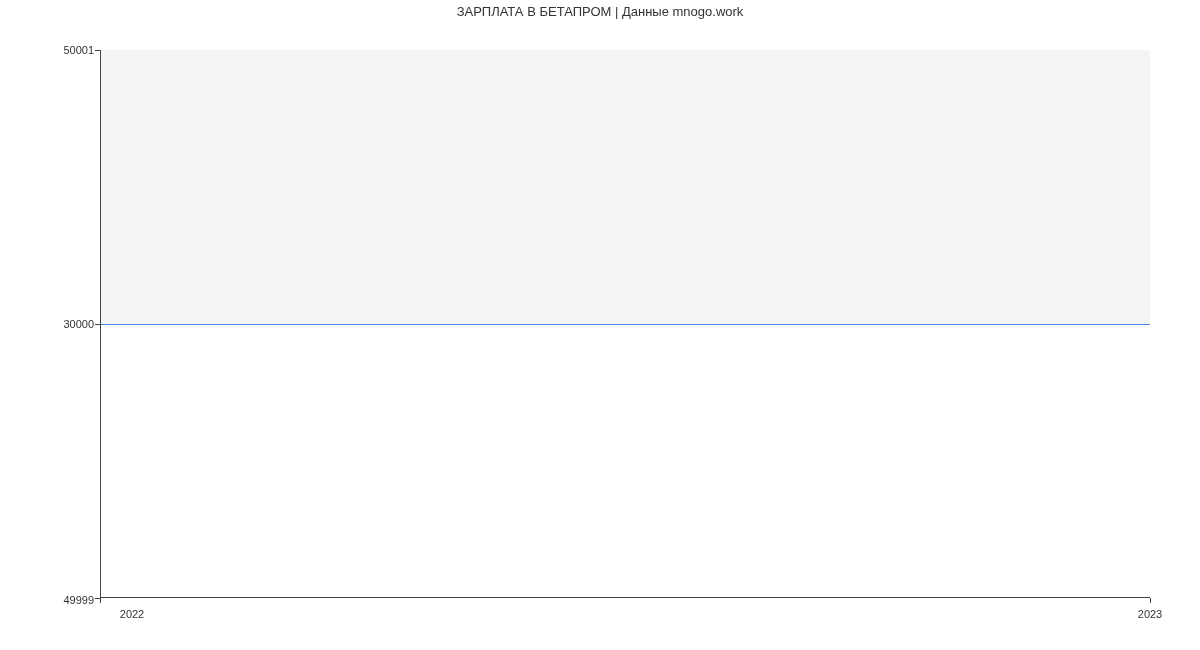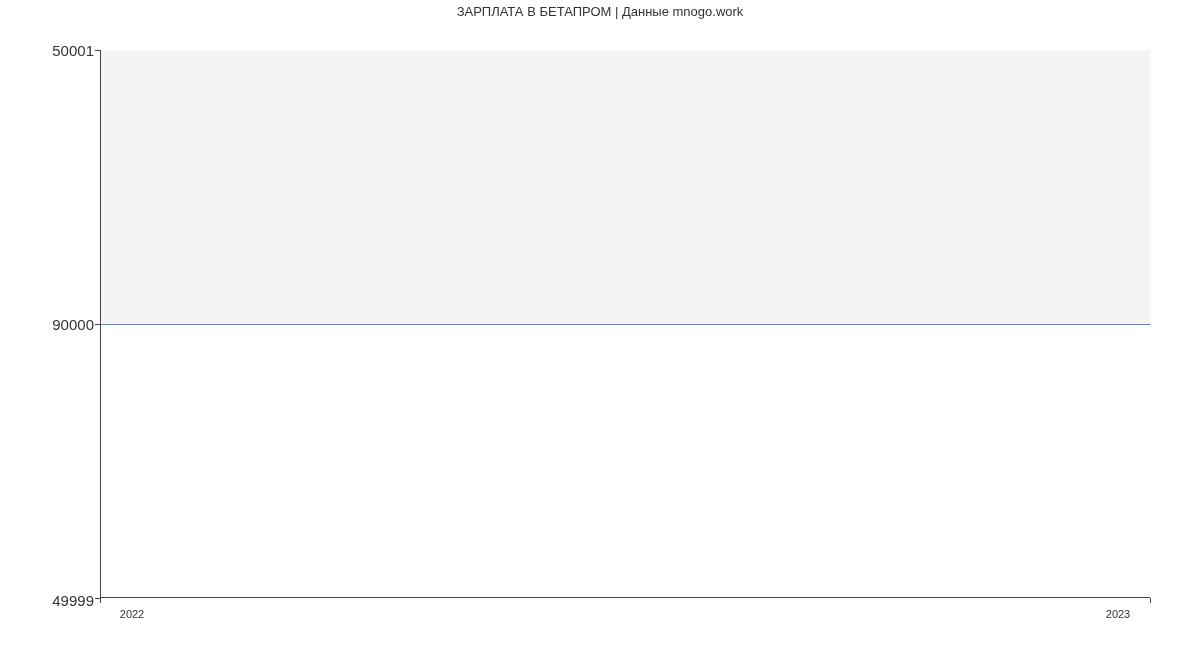--- a/index.html
+++ b/index.html
@@ -53,21 +53,21 @@
   .y-tick {
     position: absolute;
     left: 95px;
     width: 5px;
     height: 0;
     border-top: 1px solid #444;
   }
   .y-label {
     position: absolute;
     right: 1106px;
-    font-size: 15px;
+    font-size: 11px;
     color: #333;
     transform: translateY(-50%);
     white-space: nowrap;
   }
   .x-tick {
     position: absolute;
     top: 598px;
     width: 0;
     height: 5px;
     border-left: 1px solid #444;
@@ -82,35 +82,35 @@
   }
   .y-tick-0 { top: 598px; }
   .y-tick-1 { top: 324px; }
   .y-tick-2 { top: 50px; }
   .y-label-0 { top: 600px; }
   .y-label-1 { top: 324px; }
   .y-label-2 { top: 50px; }
   .x-tick-0 { left: 100px; }
   .x-tick-1 { left: 1150px; }
   .x-label-0 { left: 100px; margin-left: 32px; }
-  .x-label-1 { left: 1118px; }
+  .x-label-1 { left: 1150px; }
   .line-pos-50 { top: 50%; }
 </style>
 </head>
 <body>
 
 <div class="chart-wrap">
 
   <div class="title">ЗАРПЛАТА В БЕТАПРОМ | Данные mnogo.work</div>
 
   <div class="y-tick y-tick-0"></div>
   <div class="y-label y-label-0">49999</div>
 
   <div class="y-tick y-tick-1"></div>
-  <div class="y-label y-label-1">90000</div>
+  <div class="y-label y-label-1">30000</div>
 
   <div class="y-tick y-tick-2"></div>
   <div class="y-label y-label-2">50001</div>
 
   <div class="x-tick x-tick-0"></div>
   <div class="x-label x-label-0">2022</div>
 
   <div class="x-tick x-tick-1"></div>
   <div class="x-label x-label-1">2023</div>
 

